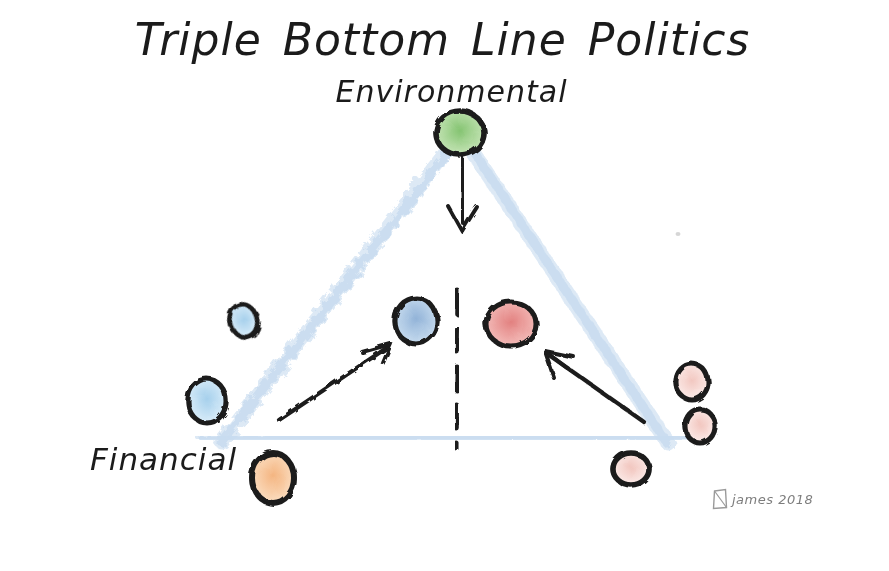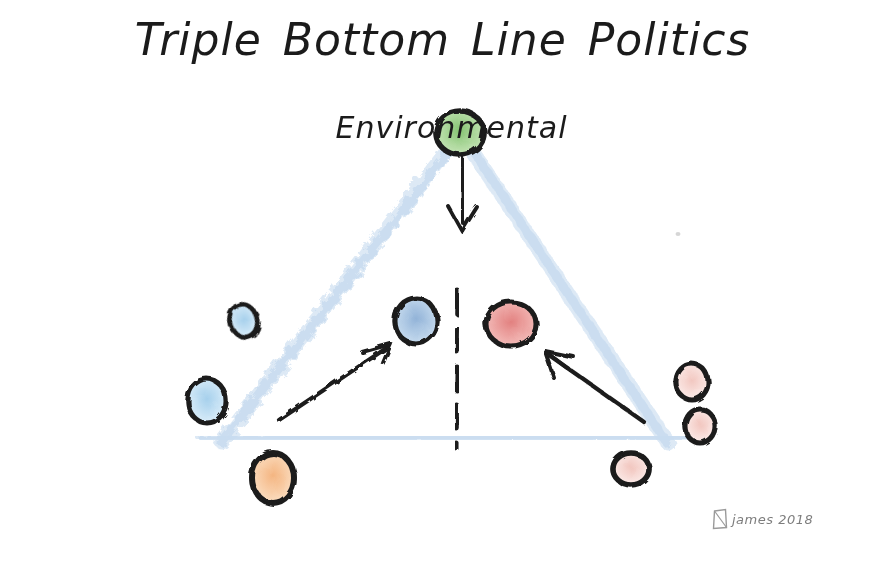--- a/index.html
+++ b/index.html
@@ -7,27 +7,27 @@
     position:relative;width:889px;height:571px;background:#ffffff;overflow:hidden;
     font-family:"DejaVu Sans", sans-serif;color:#1b1b1b;
   }
   .hand{font-style:italic;font-weight:400;}
   .title{
     position:absolute;top:14px;left:0;right:4px;text-align:center;
     font-size:44px;letter-spacing:1px;word-spacing:6px;white-space:nowrap;
   }
   .env-label{
     position:absolute;top:74px;left:0;right:0;padding-left:14px;text-align:center;
-    font-size:30px;letter-spacing:1px;white-space:nowrap;margin-top:36px;
+    font-size:30px;letter-spacing:1px;white-space:nowrap;
   }
   .fin-label{position:absolute;top:441px;left:90px;font-size:31px;letter-spacing:1px;white-space:nowrap;}
   .soc-label{position:absolute;top:452px;left:651px;font-size:31px;letter-spacing:1px;white-space:nowrap;}
   .scene{position:absolute;left:0;top:0;}
   .signature{
-    position:absolute;left:712px;top:508px;display:flex;align-items:center;gap:4px;
+    position:absolute;left:712px;top:488px;display:flex;align-items:center;gap:4px;
     color:#7d7d7d;
   }
   .signature .sig-text{font-size:13px;font-style:italic;letter-spacing:0.5px;white-space:nowrap;}
 </style>
 </head>
 <body>
 
 <div class="stage">
 
   <svg id="scene" class="scene" width="889" height="571" viewBox="0 0 889 571">
@@ -95,20 +95,21 @@
       <ellipse cx="692" cy="382" rx="17.5" ry="17" fill="none" stroke="#1c1c1c" stroke-width="2.2" opacity="0.85" filter="url(#rough)"></ellipse>
       <ellipse cx="700" cy="426" rx="15" ry="17" fill="url(#grad-pink)" stroke="#1c1c1c" stroke-width="5" filter="url(#rough)"></ellipse>
       <ellipse cx="700" cy="426" rx="16.5" ry="16" fill="none" stroke="#1c1c1c" stroke-width="2.2" opacity="0.85" filter="url(#rough)"></ellipse>
       <ellipse cx="631" cy="469" rx="18" ry="16" fill="url(#grad-pink)" stroke="#1c1c1c" stroke-width="5.5" filter="url(#rough)"></ellipse>
       <ellipse cx="631" cy="469" rx="19.5" ry="15" fill="none" stroke="#1c1c1c" stroke-width="2.2" opacity="0.85" filter="url(#rough)"></ellipse>
       <ellipse cx="678" cy="234" rx="2.5" ry="2" fill="#d6d6d6"></ellipse>
     </svg>
 
   <div class="title hand">Triple Bottom Line Politics</div>
   <div class="env-label hand">Environmental</div>
+  <div class="fin-label hand">Financial</div>
 
   <div class="signature">
     <svg width="16" height="22" viewBox="0 0 16 22">
       <path d="M2.5,3 L13.5,1.5 L14.5,19.5 L1.5,20.5 Z" fill="none" stroke="#9a9a9a" stroke-width="1.4"></path>
       <path d="M2.5,3 L14.5,19.5" fill="none" stroke="#9a9a9a" stroke-width="1.2"></path>
     </svg>
     <span class="sig-text">james 2018</span>
   </div>
 
 </div>

